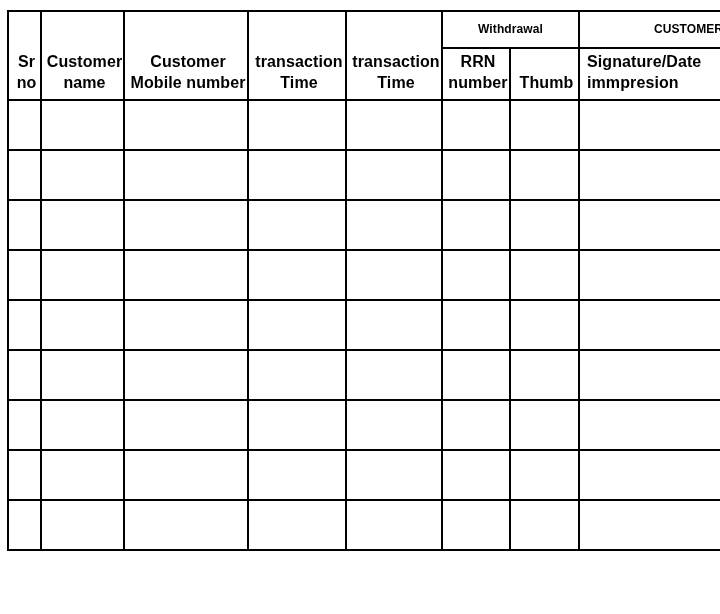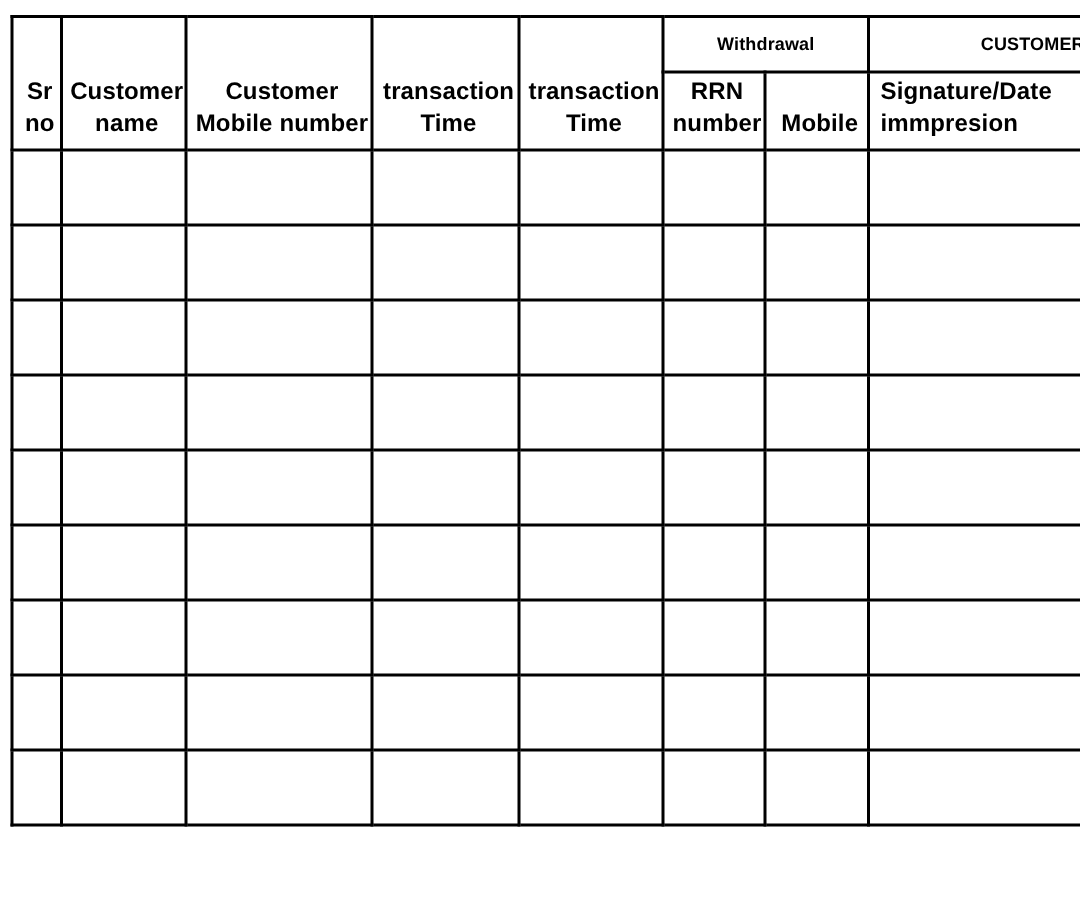--- a/index.html
+++ b/index.html
@@ -121,21 +121,21 @@
         </th>
         <th colspan="2" class="group-head">Withdrawal</th>
         <th class="group-head">CUSTOMER</th>
       </tr>
       <tr>
         <th>
           <span>RRN</span><br>
           <span>number</span>
         </th>
         <th>
-          <span>Mobile</span>
+          <span>Thumb</span>
         </th>
         <th class="left-head">
           <span>Signature/Date</span><br>
           <span>immpresion</span>
         </th>
       </tr>
     </thead>
 
     <tbody id="table-body">
         <tr>

